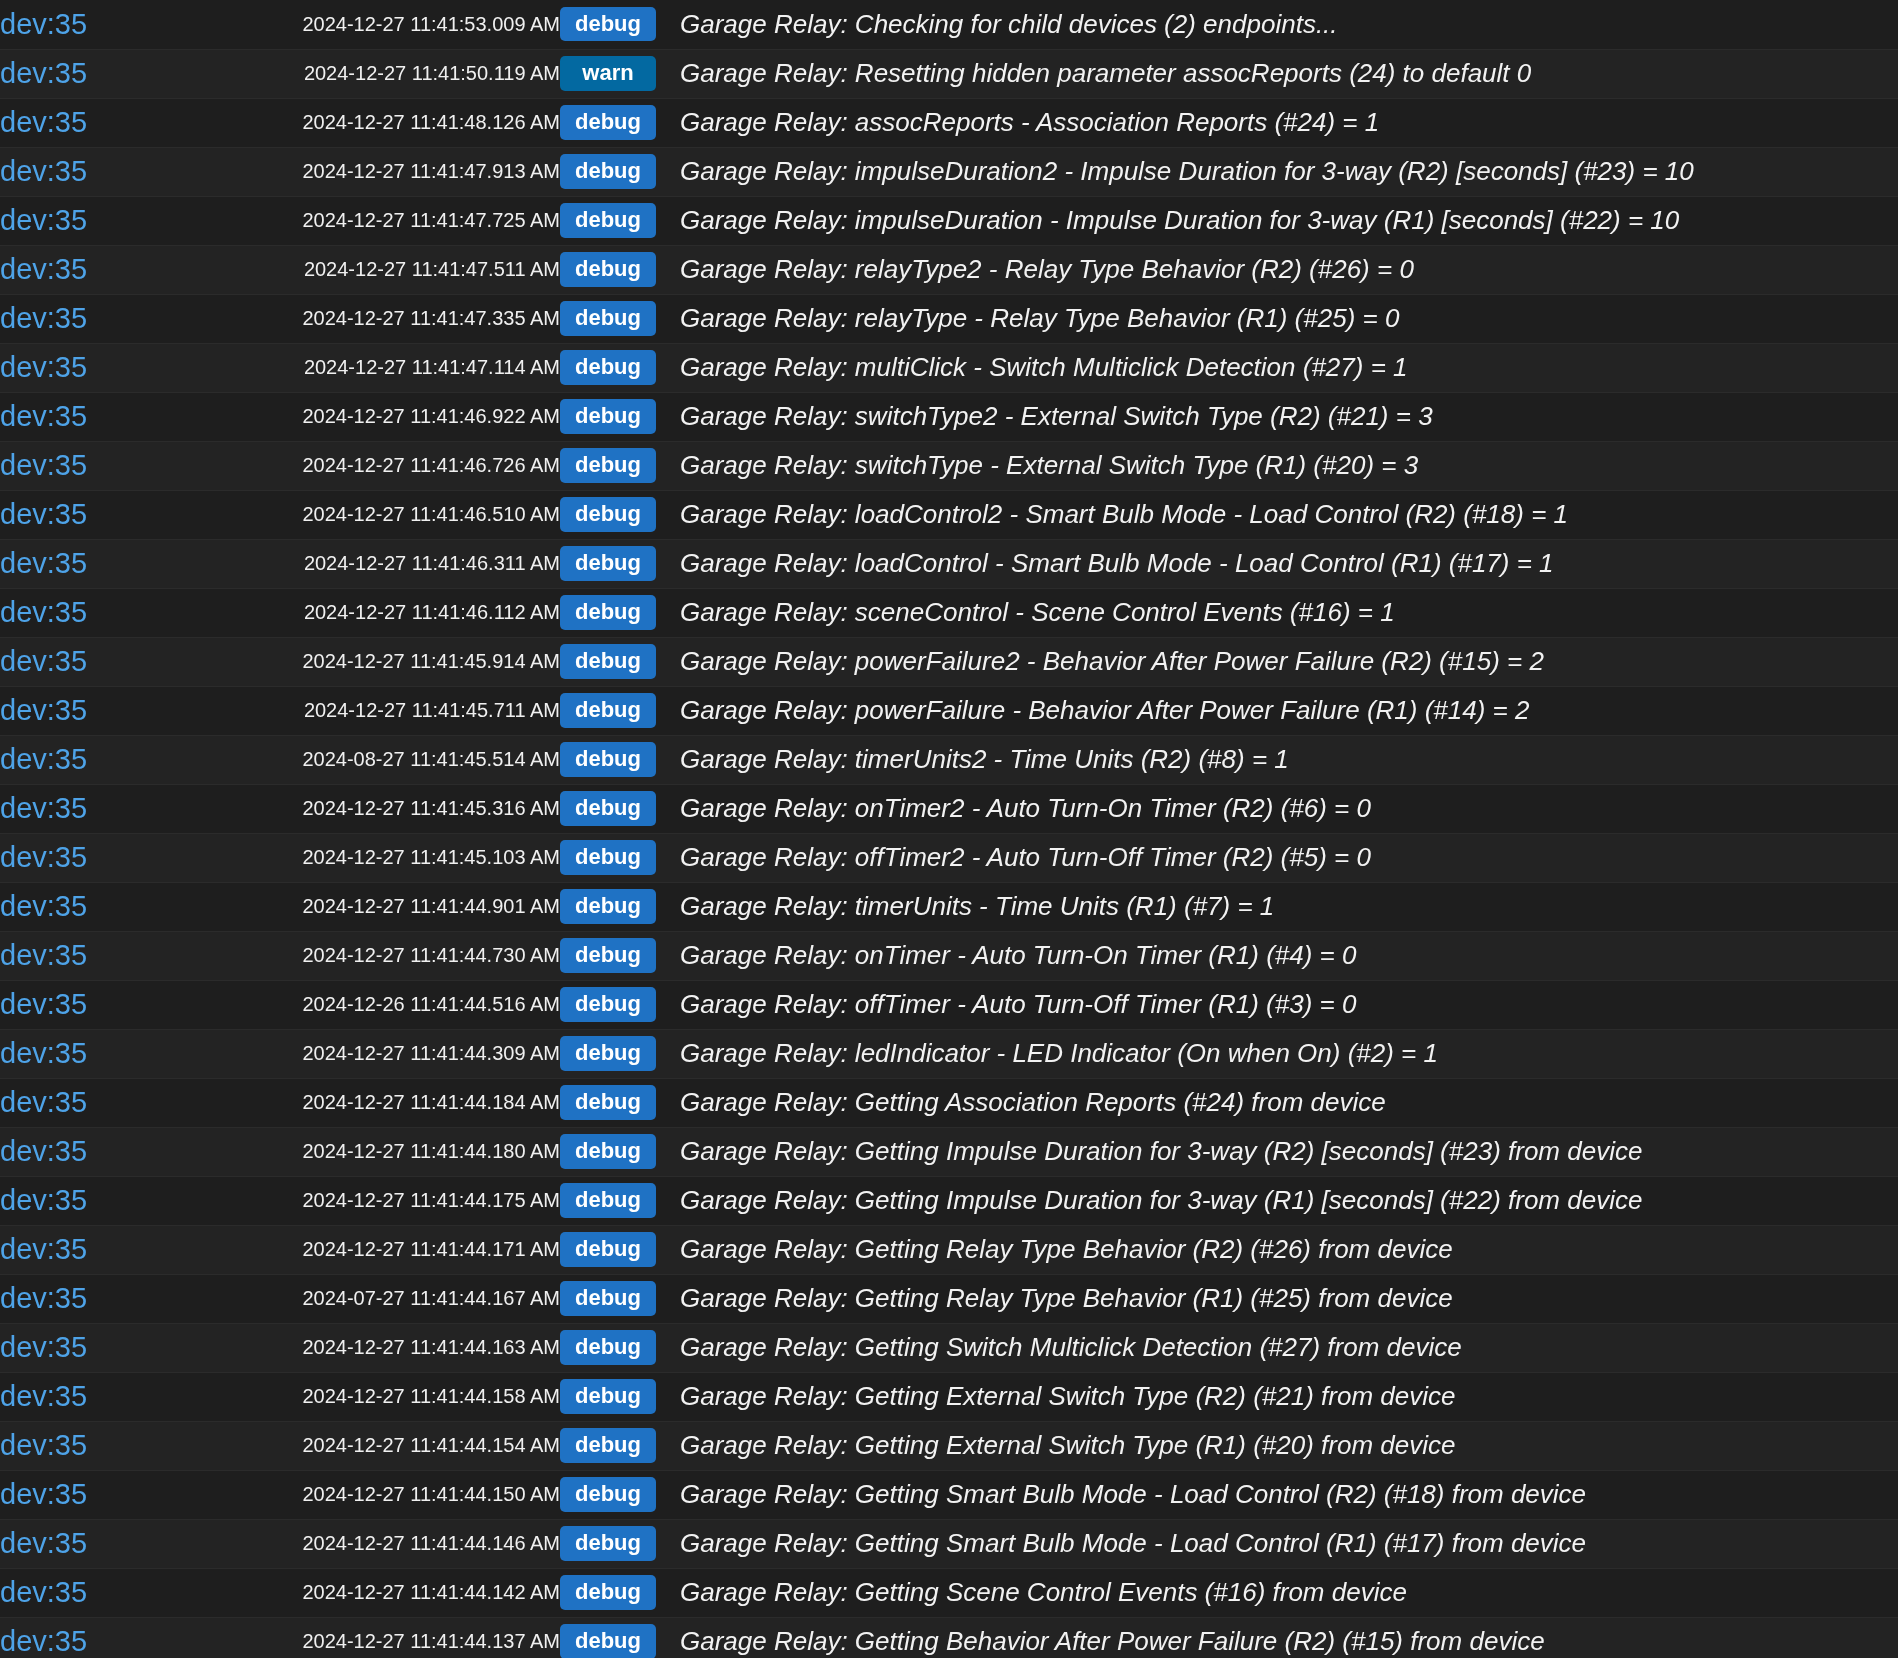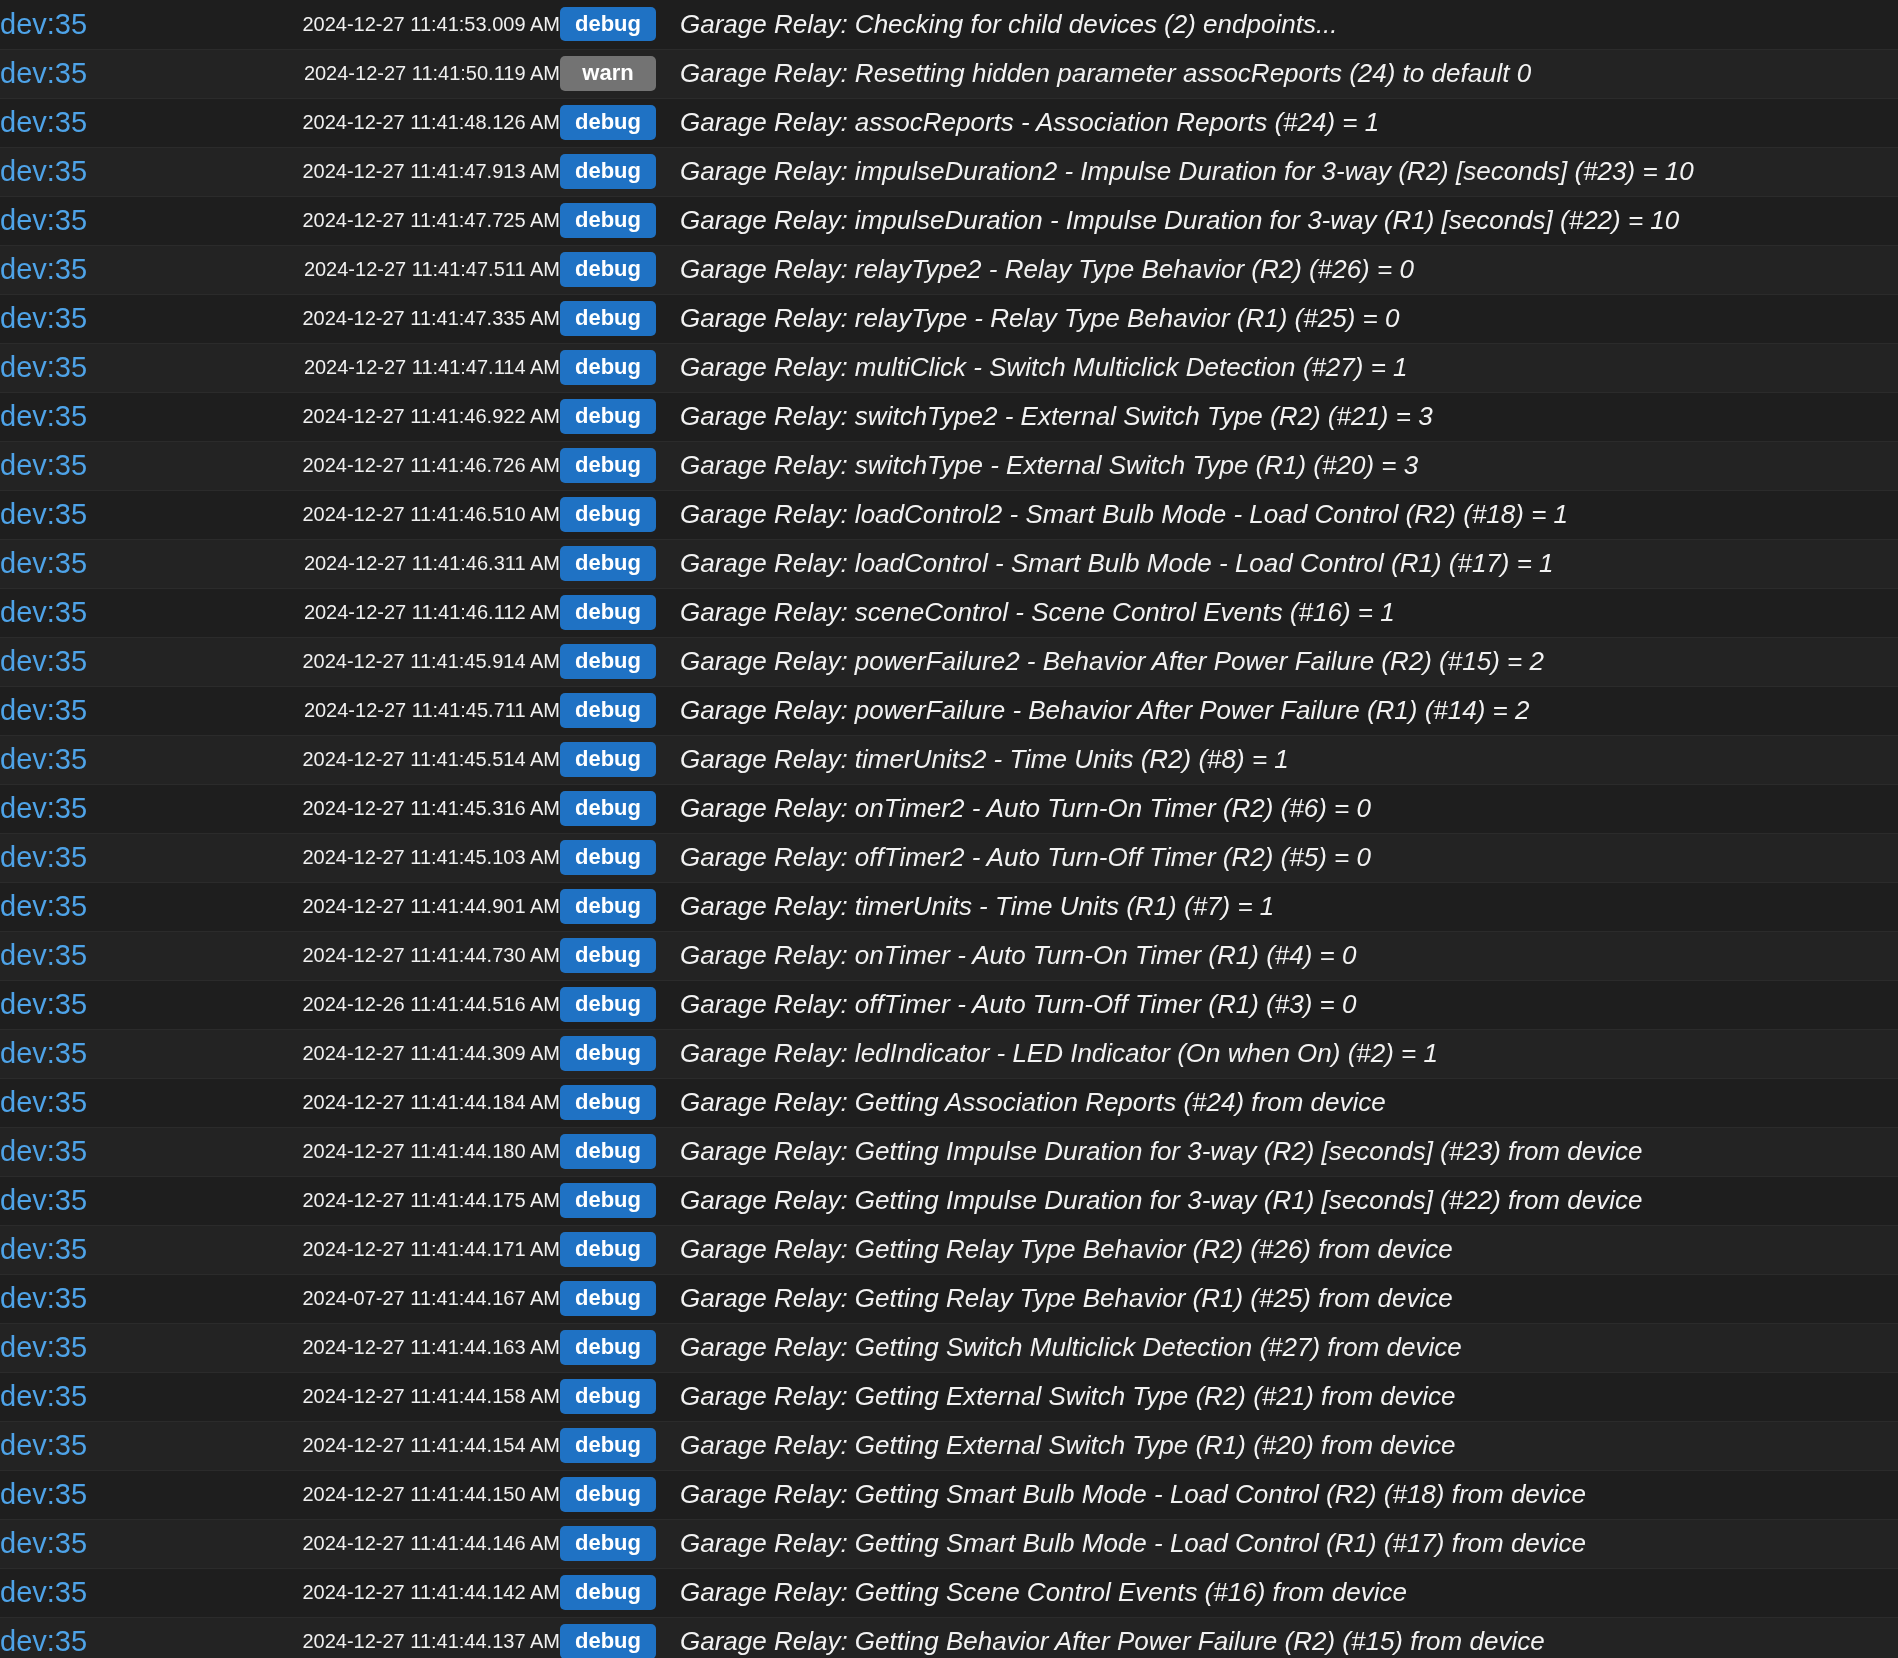--- a/index.html
+++ b/index.html
@@ -59,21 +59,21 @@
     border-radius: 5px;
     font-size: 22px;
     font-weight: bold;
     color: #ffffff;
     line-height: 1.05;
   }
   .badge.debug {
     background: #1f72c4;
   }
   .badge.warn {
-    background: #737373;
+    background: #0369a1;
   }
   td.col-message {
     padding-left: 22px;
     color: #f2f2f2;
     font-size: 26px;
     font-style: italic;
   }
 </style>
 </head>
 <body>
@@ -165,21 +165,21 @@
         <td class="col-message">Garage Relay: powerFailure2 - Behavior After Power Failure (R2) (#15) = 2</td>
       </tr>
       <tr class="even">
         <td class="col-source">dev:35</td>
         <td class="col-time">2024-12-27 11:41:45.711 AM</td>
         <td class="col-level"><span class="badge debug">debug</span></td>
         <td class="col-message">Garage Relay: powerFailure - Behavior After Power Failure (R1) (#14) = 2</td>
       </tr>
       <tr class="odd">
         <td class="col-source">dev:35</td>
-        <td class="col-time">2024-12-27 11:41:45.514 AM</td>
+        <td class="col-time">2024-08-27 11:41:45.514 AM</td>
         <td class="col-level"><span class="badge debug">debug</span></td>
         <td class="col-message">Garage Relay: timerUnits2 - Time Units (R2) (#8) = 1</td>
       </tr>
       <tr class="even">
         <td class="col-source">dev:35</td>
         <td class="col-time">2024-12-27 11:41:45.316 AM</td>
         <td class="col-level"><span class="badge debug">debug</span></td>
         <td class="col-message">Garage Relay: onTimer2 - Auto Turn-On Timer (R2) (#6) = 0</td>
       </tr>
       <tr class="odd">

